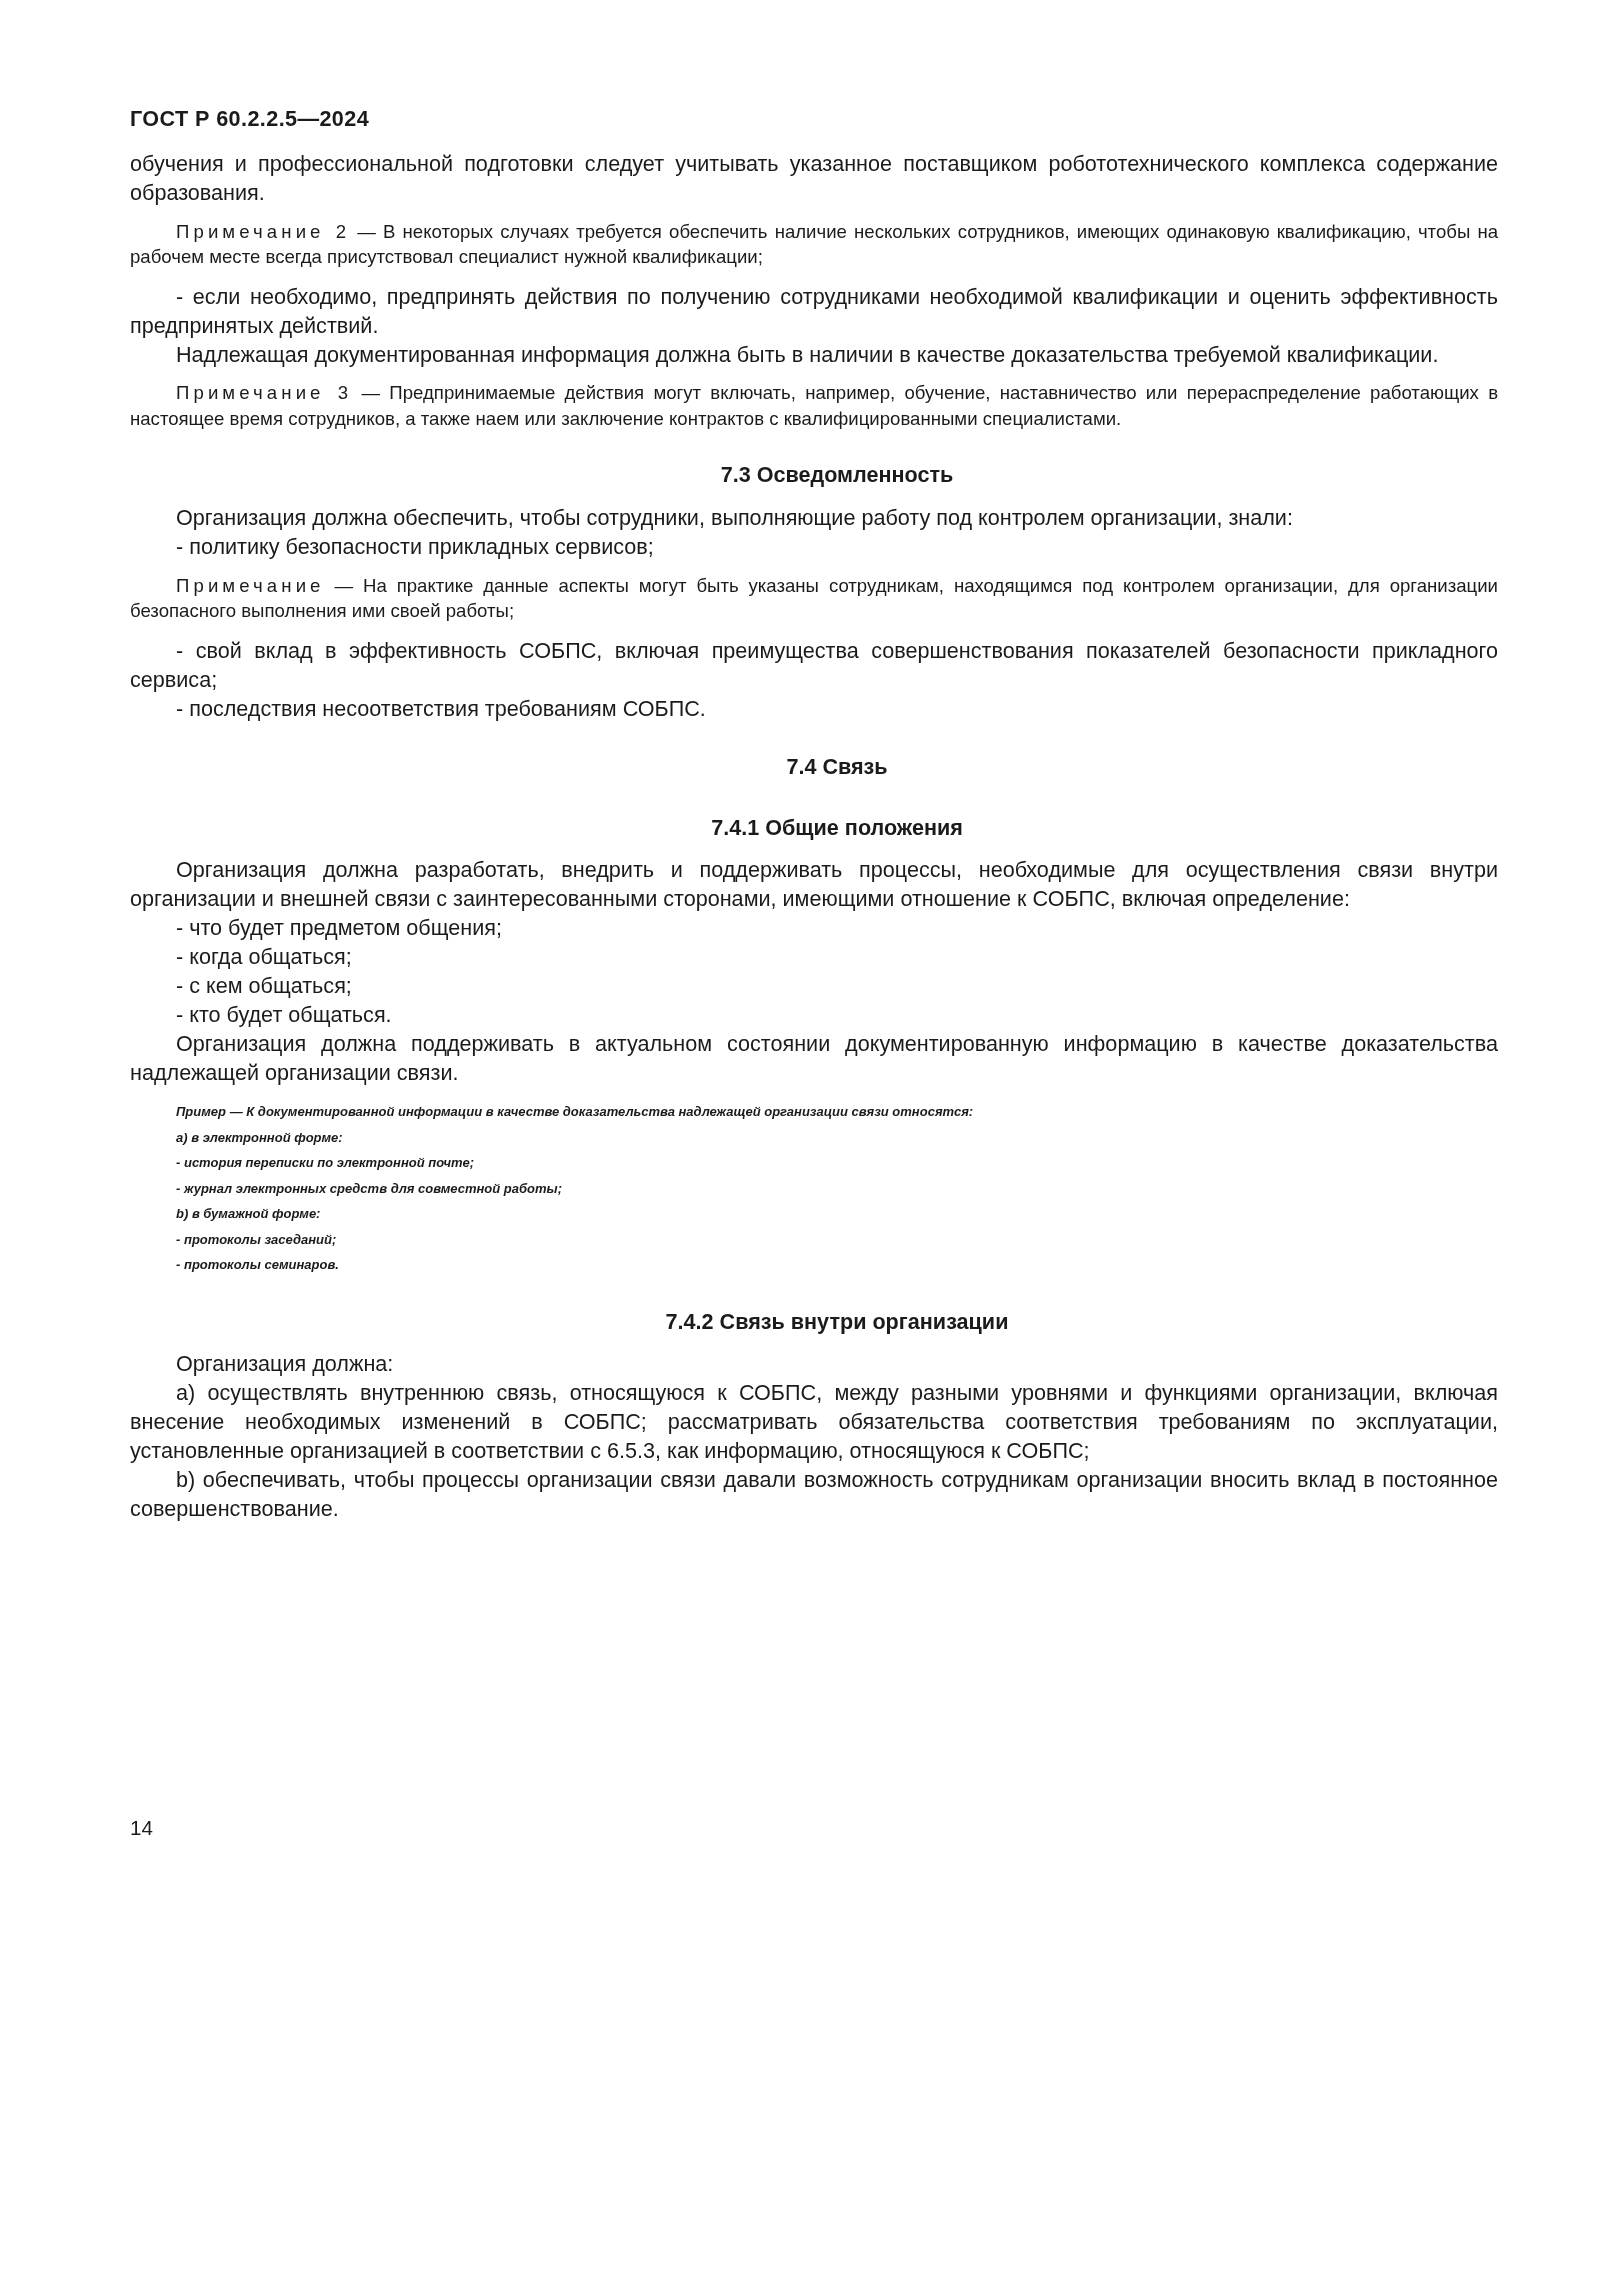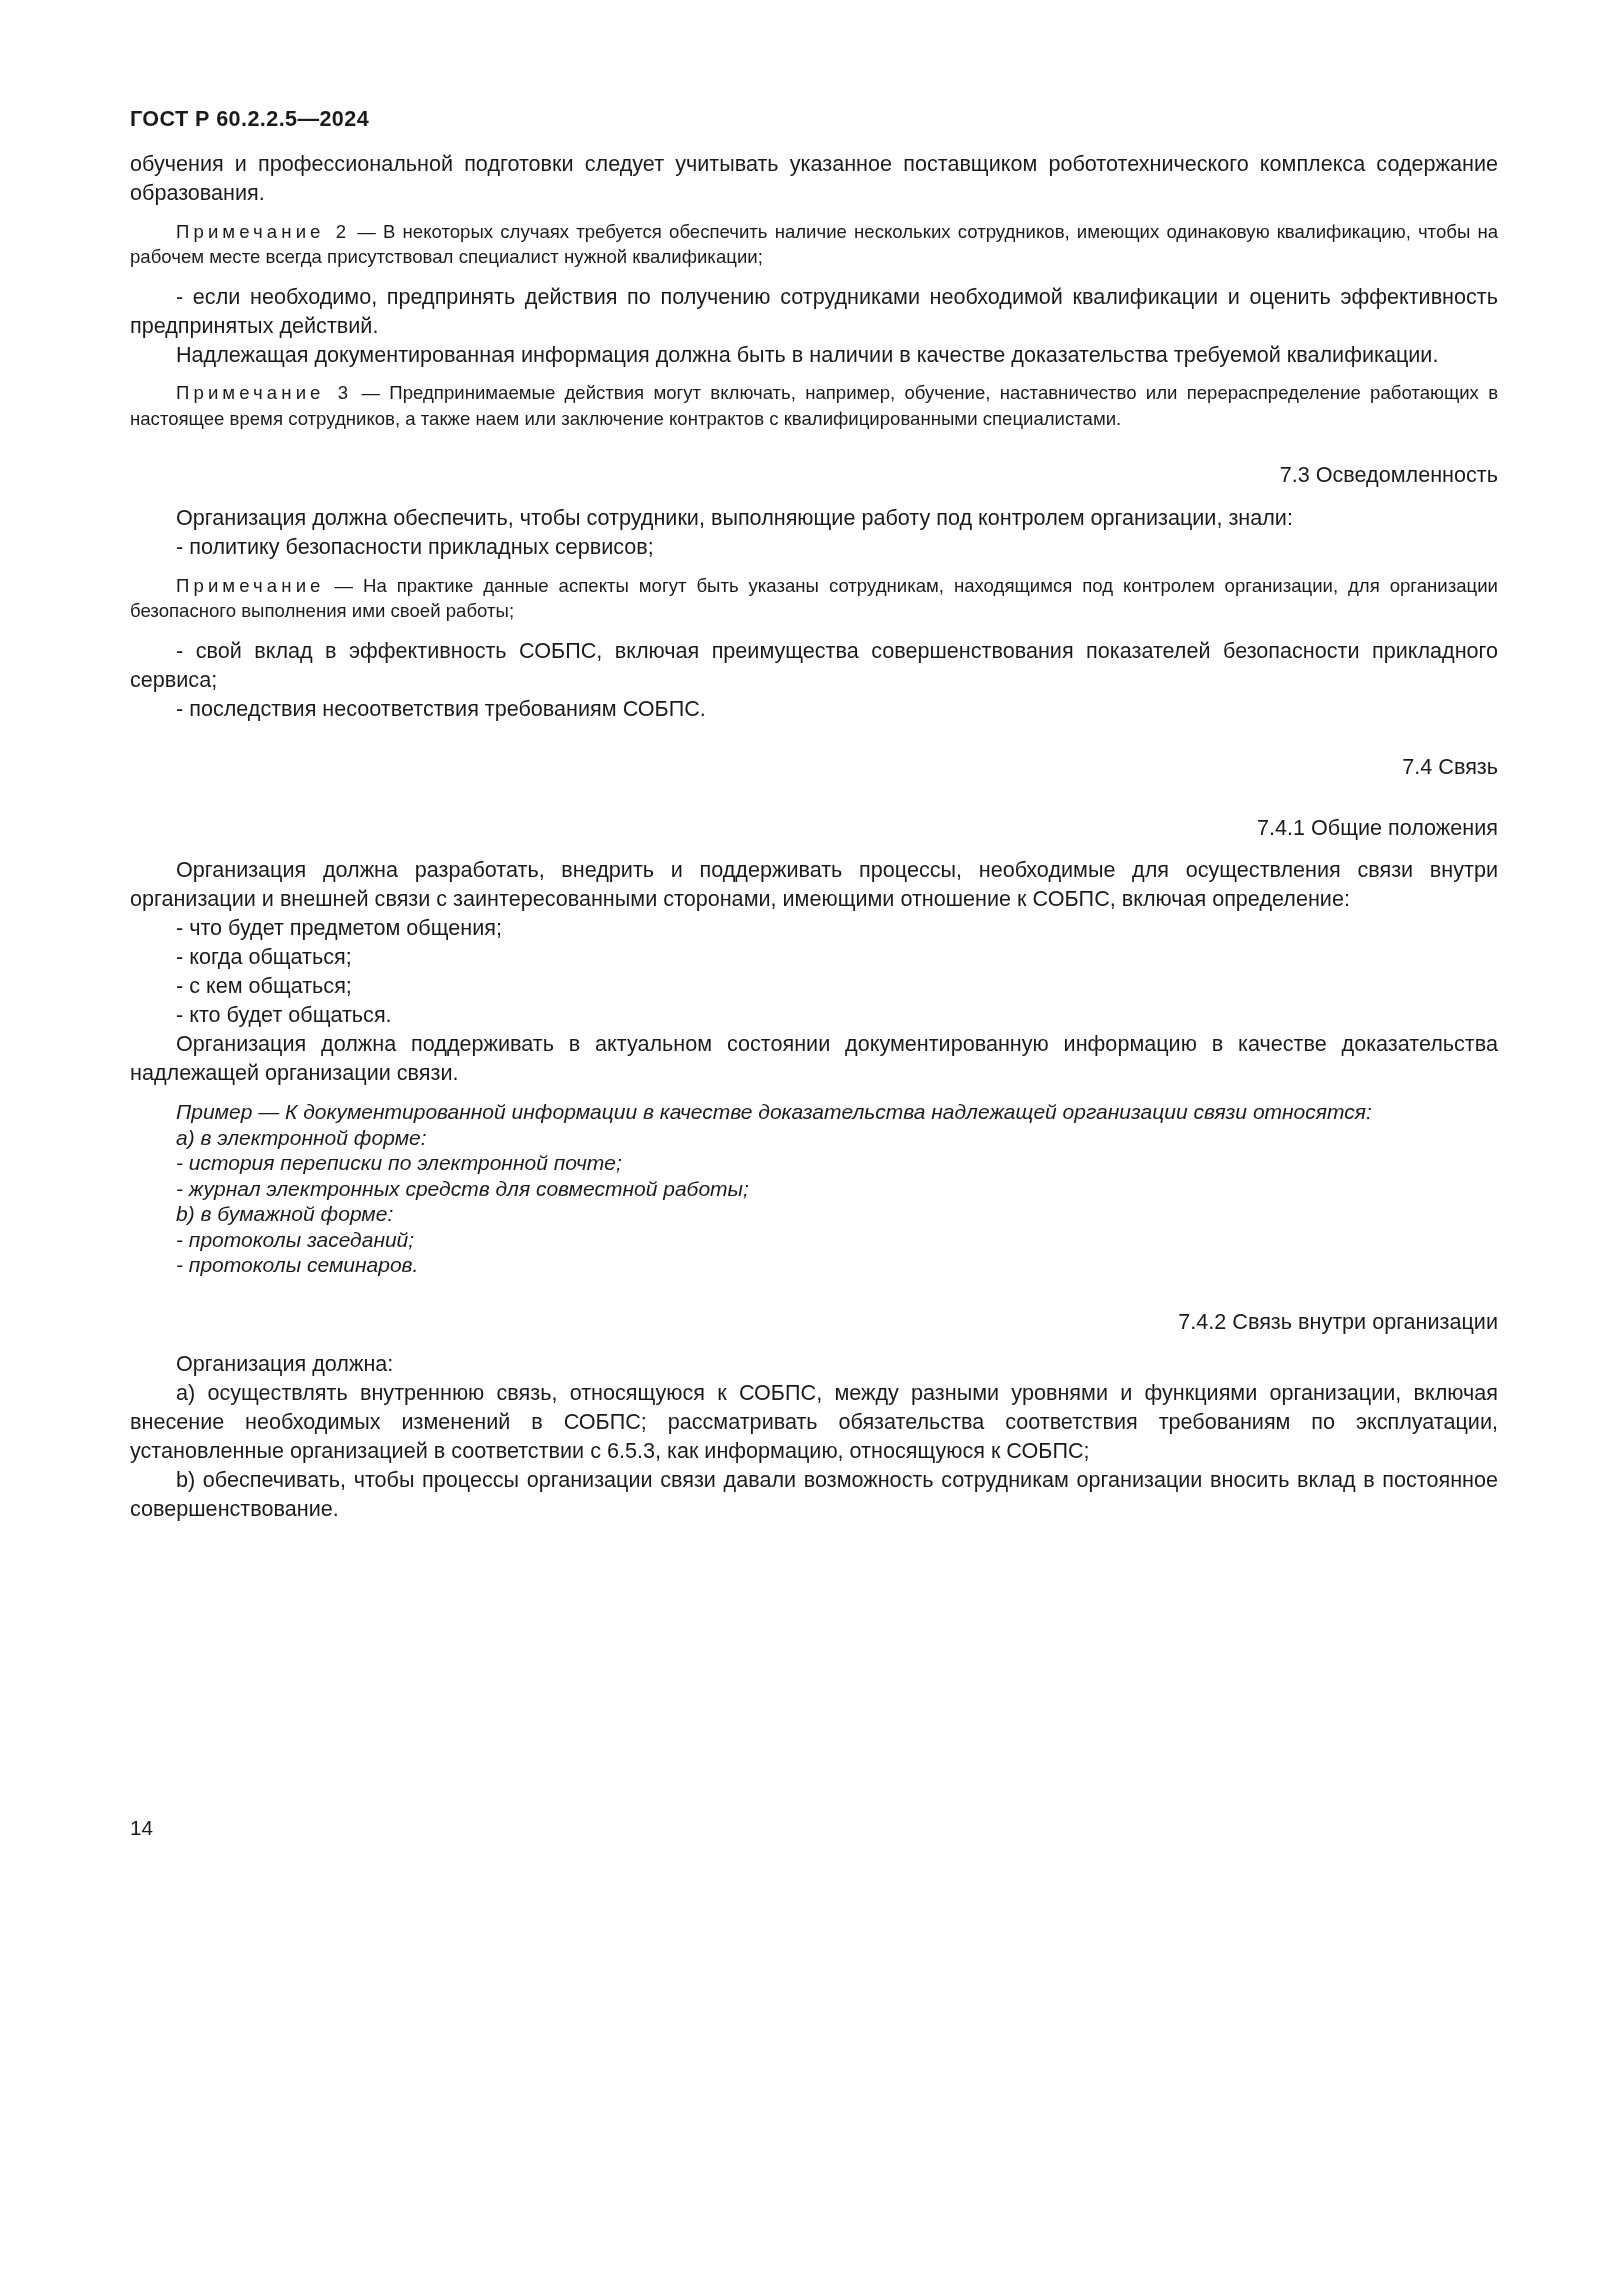--- a/index.html
+++ b/index.html
@@ -45,31 +45,31 @@
   }
   p.note {
     font-size: 18.6px;
     line-height: 25.5px;
     margin: 11.8px 0;
   }
   .note-label {
     letter-spacing: 0.22em;
   }
   p.heading {
-    font-weight: normal;
-    text-align: right;
+    font-weight: bold;
+    text-align: center;
     margin: 29px 0 13.7px;
   }
   p.heading.subheading {
     margin-top: 32px;
   }
   p.example {
-    font-size: 21px;
+    font-size: 13px;
     line-height: 25.5px;
-    font-weight: normal;
+    font-weight: bold;
     font-style: italic;
   }
   p.example.first {
     margin-top: 11.8px;
   }
   .page-number {
     position: absolute;
     top: 1816px;
     left: 130px;
     font-size: 20.6px;

